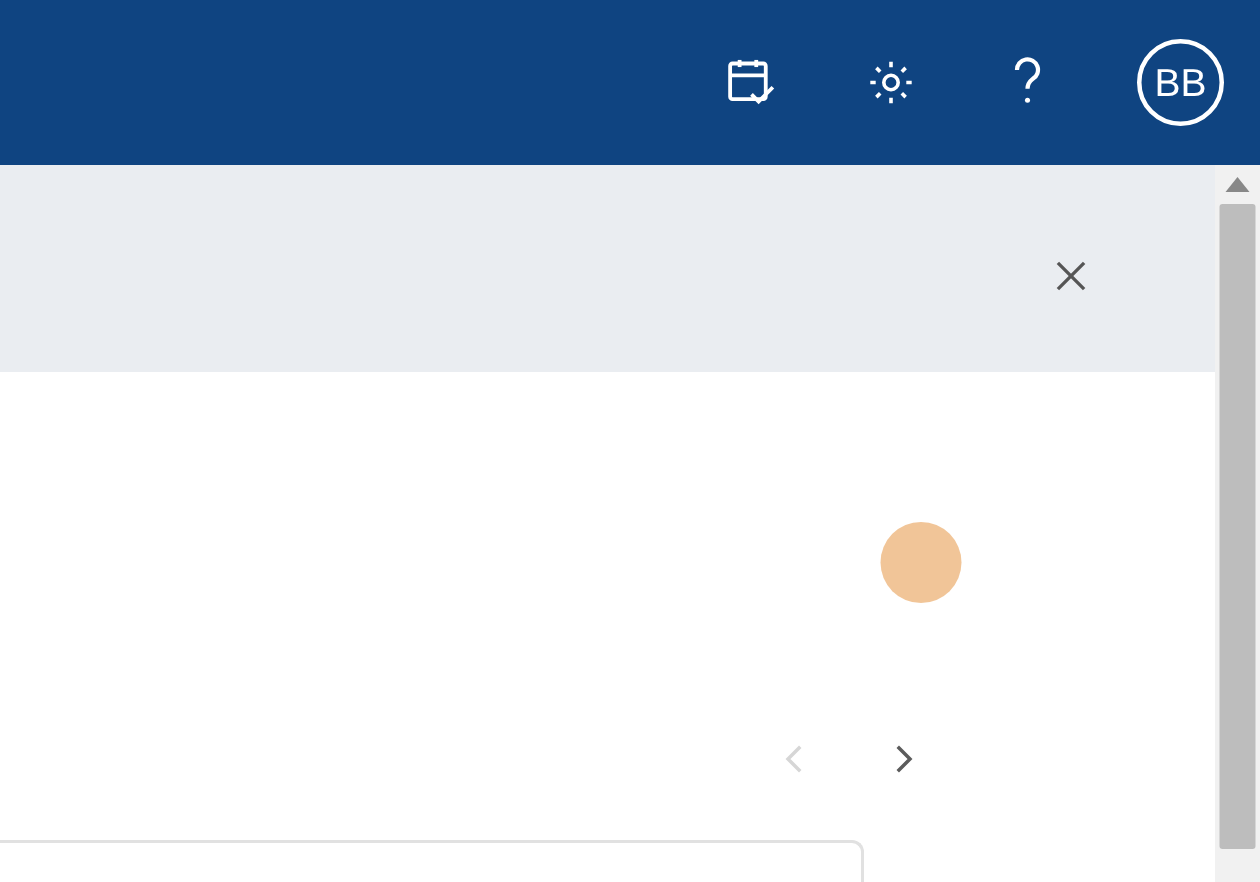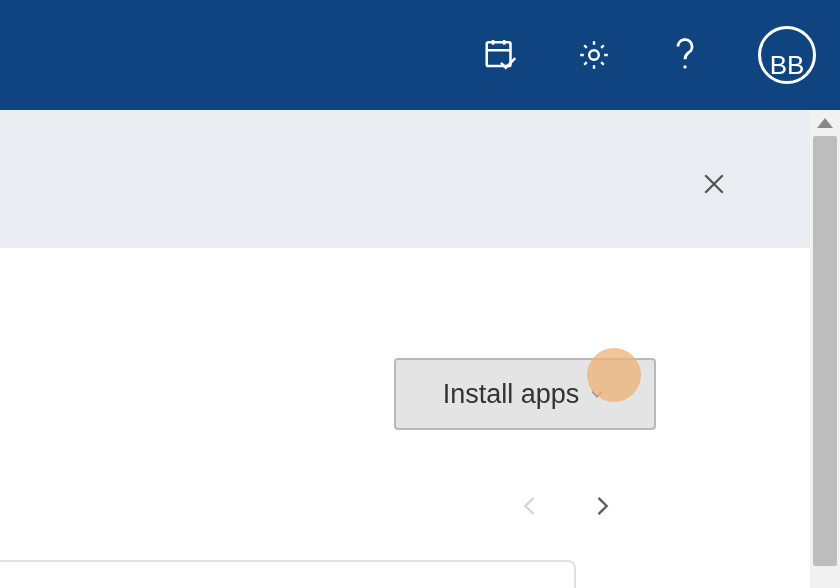--- a/index.html
+++ b/index.html
@@ -22,21 +22,21 @@
     align-items: center;
     justify-content: center;
     cursor: pointer;
   }
   .avatar {
     width: 58px;
     height: 58px;
     border: 3px solid #ffffff;
     border-radius: 50%;
     display: flex;
-    align-items: flex-end;
+    align-items: center;
     justify-content: center;
     color: #ffffff;
     font-size: 26px;
     font-weight: 400;
     cursor: pointer;
   }
 
   .content-wrapper {
     width: 840px;
     height: 478px;
@@ -192,28 +192,20 @@
 
     <div class="banner">
       <div class="close-btn">
         <svg width="30" height="30" viewBox="0 0 24 24" stroke="currentColor" stroke-width="1.8">
           <line x1="5" y1="5" x2="19" y2="19"></line>
           <line x1="19" y1="5" x2="5" y2="19"></line>
         </svg>
       </div>
     </div>
 
-    <div class="install-btn">
-      <span>Install apps</span>
-      <span class="chevron">
-        <svg width="20" height="20" viewBox="0 0 24 24" fill="none" stroke="#8b8b8b" stroke-width="2">
-          <polyline points="6 9 12 15 18 9"></polyline>
-        </svg>
-      </span>
-    </div>
 
     <div class="highlight-circle"></div>
 
     <div class="nav-arrows">
       <div class="nav-arrow disabled">
         <svg width="28" height="28" viewBox="0 0 24 24" fill="none" stroke="currentColor" stroke-width="2">
           <polyline points="15 5 8 12 15 19"></polyline>
         </svg>
       </div>
       <div class="nav-arrow enabled">

